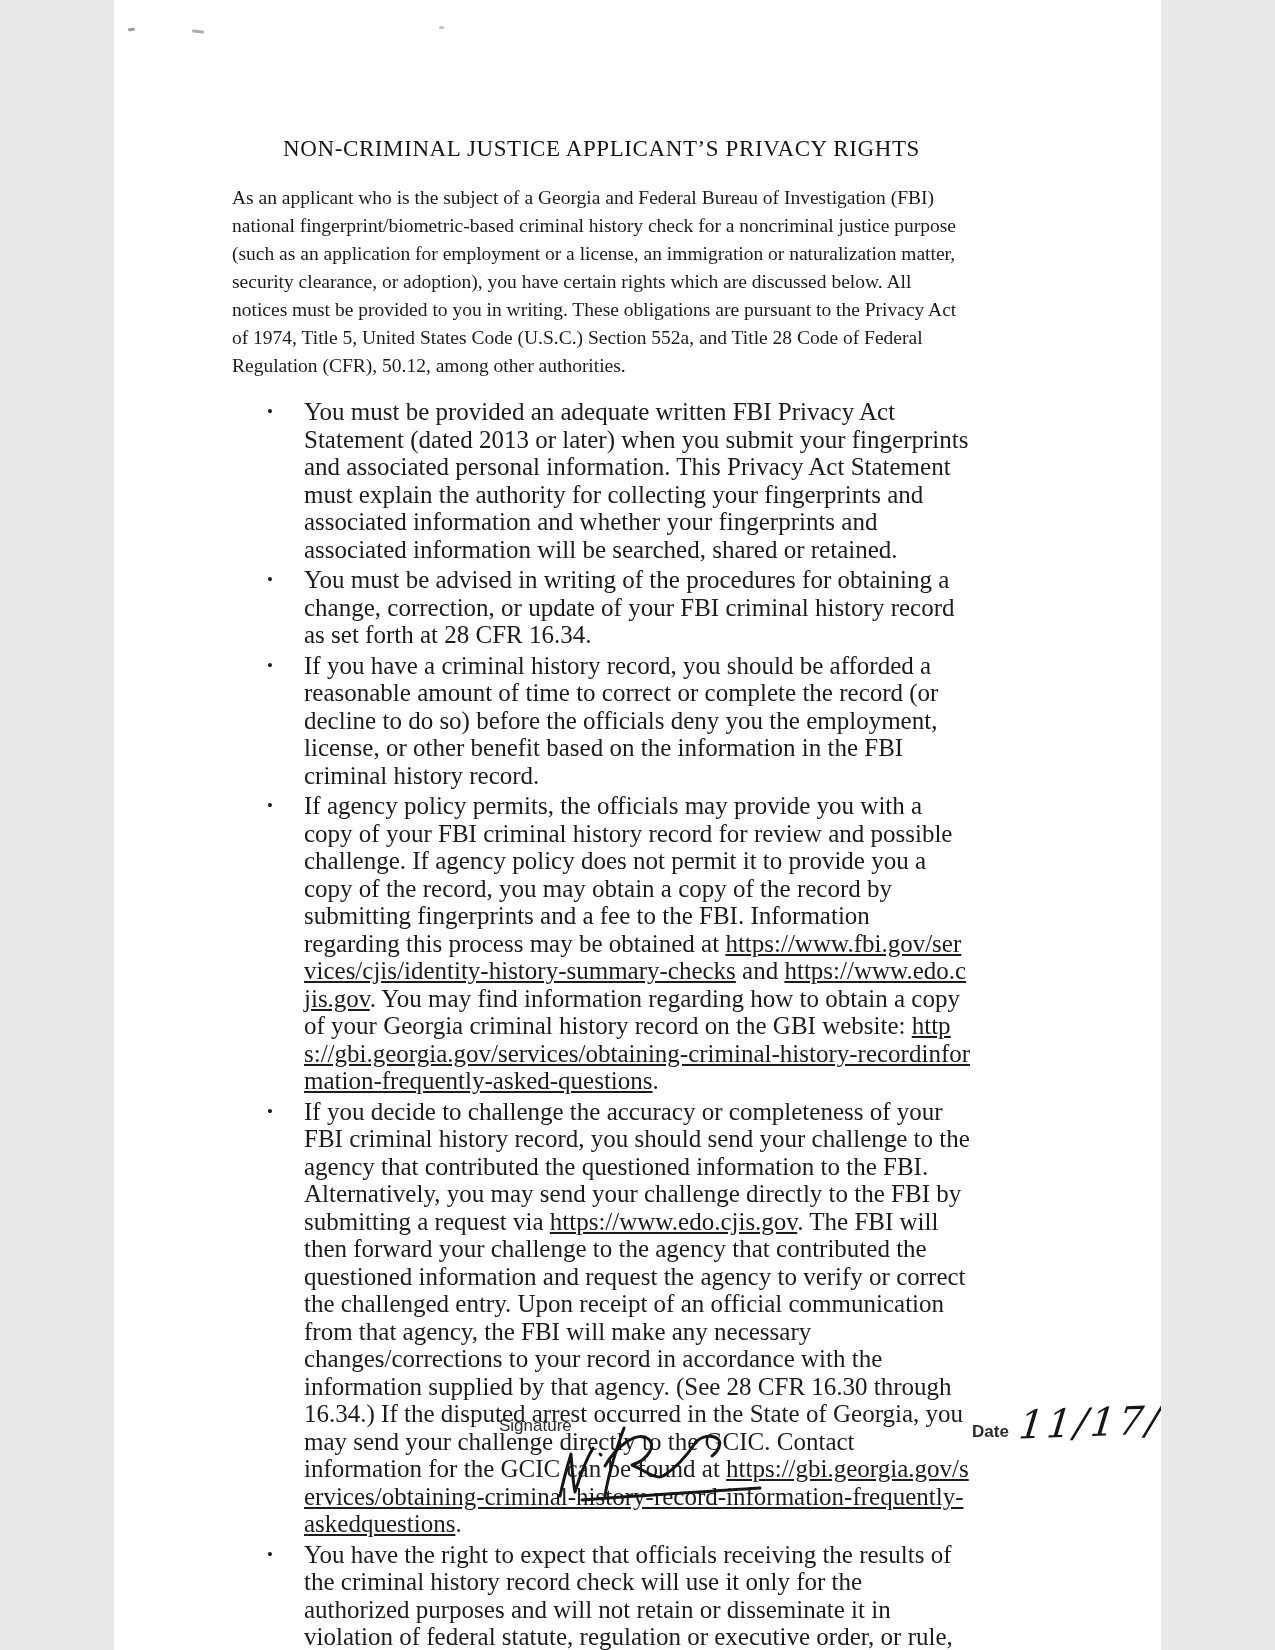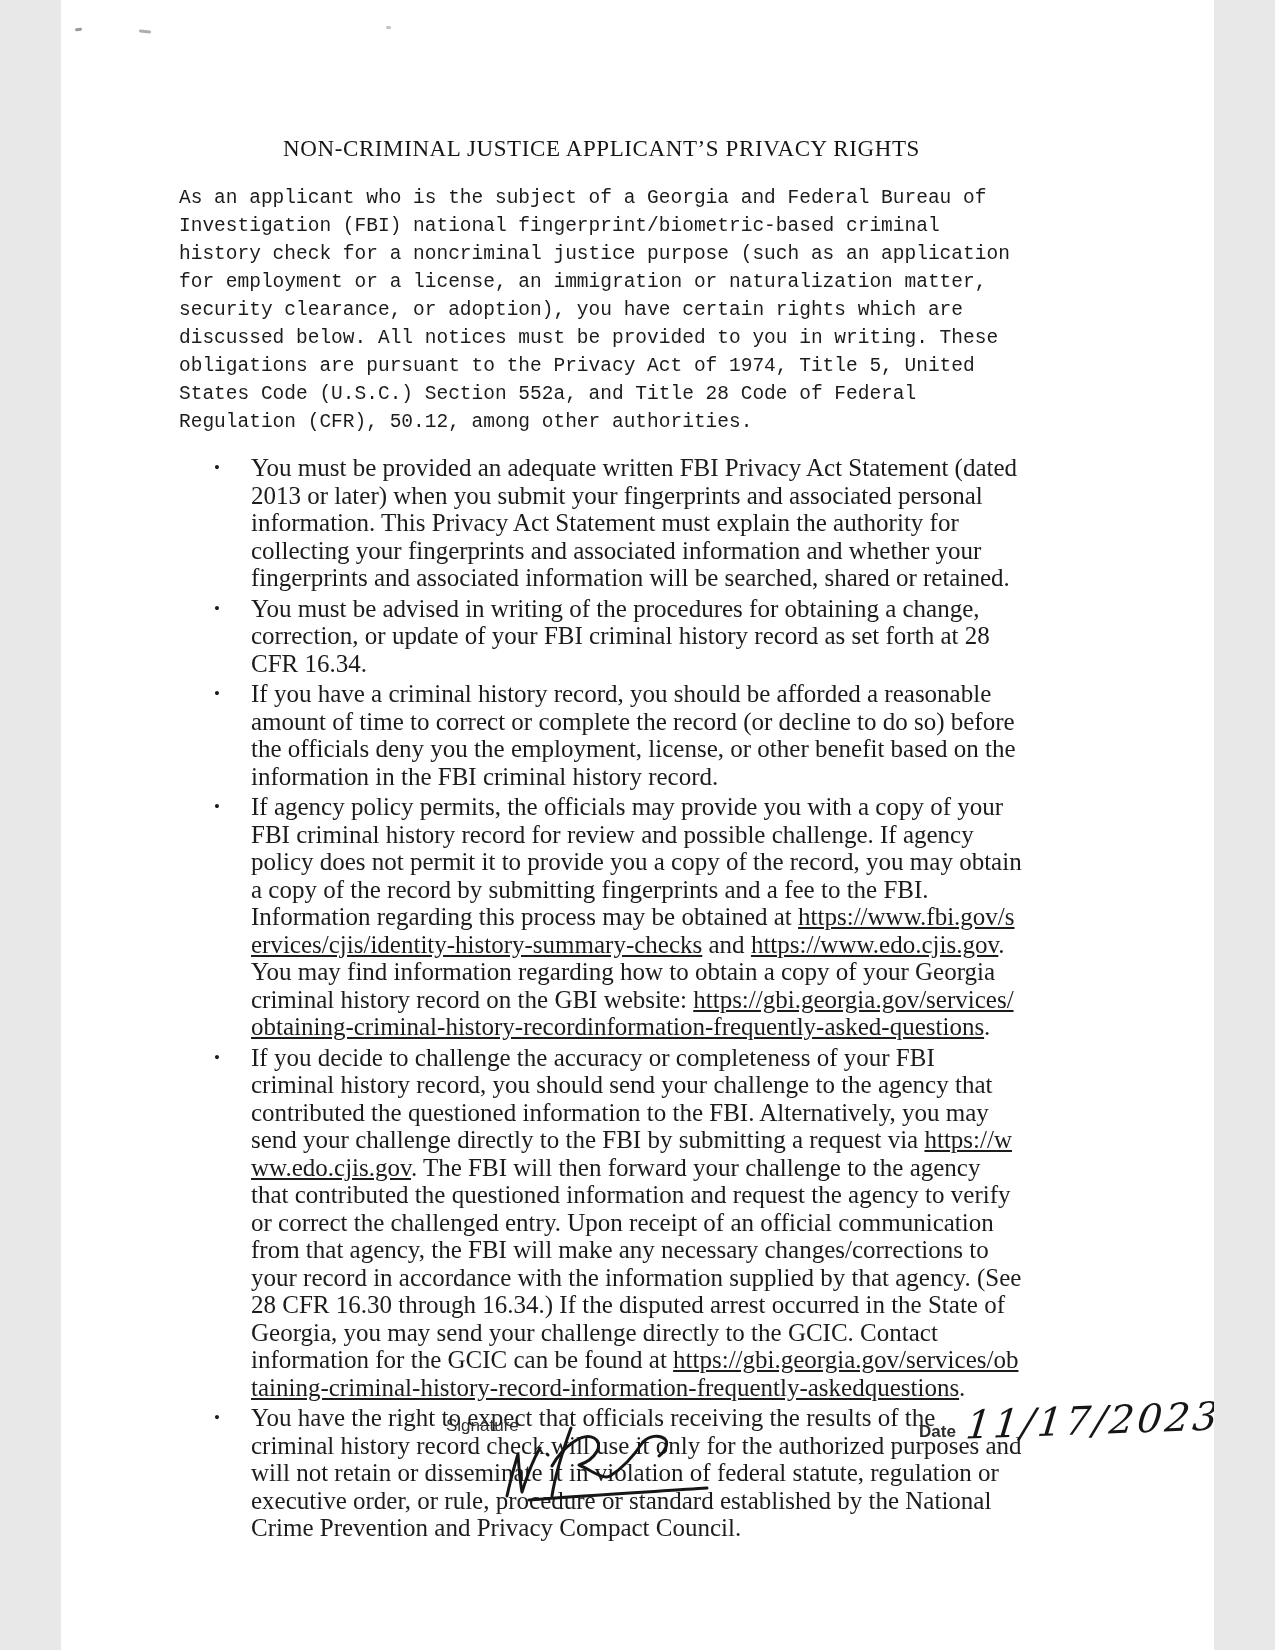--- a/index.html
+++ b/index.html
@@ -2,21 +2,21 @@
 <html><head>
 <meta charset="utf-8">
 <style>
   html, body {
     margin: 0;
     padding: 0;
     background: #e8e8e8;
   }
   .page {
     position: relative;
-    width: 1153px;
+    width: 1047px;
     height: 1650px;
     margin: 0 auto;
     background: #ffffff;
     box-sizing: border-box;
     padding: 136px 190px 0 118px;
     font-family: "Liberation Serif", serif;
     color: #1c1c1c;
     overflow: hidden;
   }
   .scan-mark {
@@ -34,21 +34,20 @@
     font-size: 23px;
     font-weight: 400;
     letter-spacing: 0.6px;
     color: #161616;
   }
   p.intro {
     margin: 0 0 18px 0;
     font-size: 19.5px;
     line-height: 28px;
     text-align: left;
-    font-family: Liberation Mono, monospace;
   }
   ul.bullets {
     list-style: none;
     margin: 0;
     padding: 0 0 0 72px;
     font-size: 25px;
     line-height: 27.5px;
   }
   ul.bullets li {
     position: relative;

